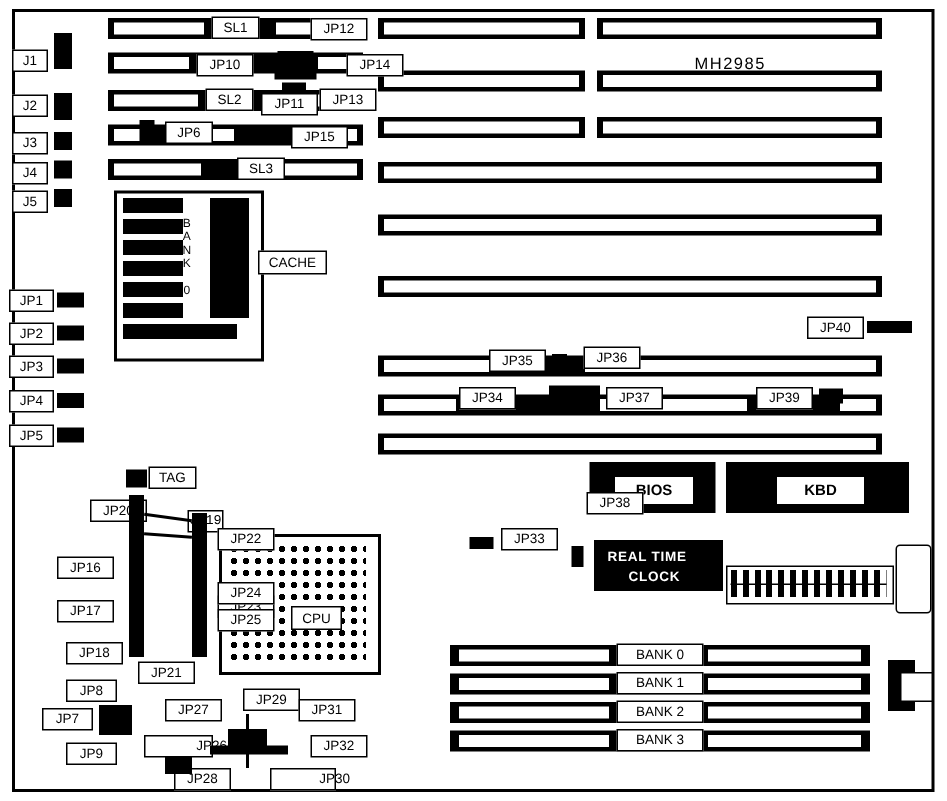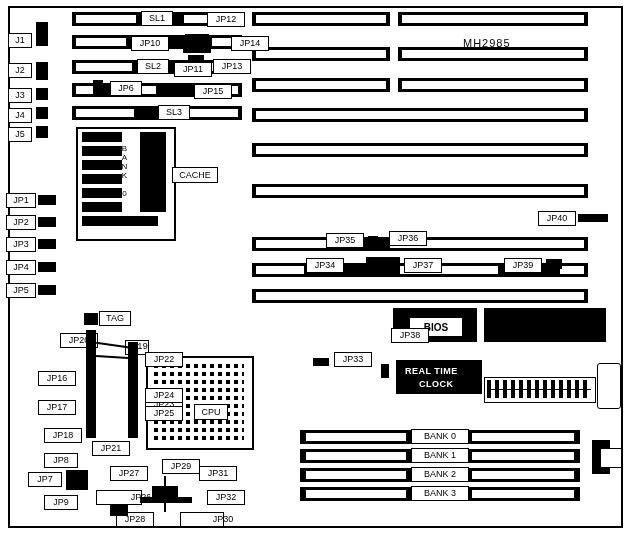--- a/index.html
+++ b/index.html
@@ -157,20 +157,21 @@
   <div class="lbl" style="left:306px;top:258px;width:38px;height:15px;">JP34</div>
   <div class="blk" style="left:366px;top:257px;width:34px;height:12px;"></div>
   <div class="lbl" style="left:404px;top:258px;width:38px;height:15px;">JP37</div>
   <div class="lbl" style="left:504px;top:258px;width:38px;height:15px;">JP39</div>
   <div class="blk" style="left:546px;top:259px;width:16px;height:10px;"></div>
 
   <div class="bigbox" style="left:393px;top:308px;width:84px;height:34px;"></div>
   <div class="bigboxlabel" style="left:408px;top:316px;width:52px;height:18px;">BIOS</div>
 
   <div class="bigbox" style="left:484px;top:308px;width:122px;height:34px;"></div>
+  <div class="bigboxlabel" style="left:516px;top:316px;width:58px;height:18px;">KBD</div>
 
   <div class="blk" style="left:313px;top:358px;width:16px;height:8px;"></div>
   <div class="lbl" style="left:334px;top:352px;width:38px;height:15px;">JP33</div>
   <div class="lbl" style="left:391px;top:328px;width:38px;height:15px;">JP38</div>
   <div class="blk" style="left:381px;top:364px;width:8px;height:14px;"></div>
 
   <div class="bigbox" style="left:396px;top:360px;width:86px;height:34px;"></div>
   <div class="plain" style="left:405px;top:366px;color:#fff;font-weight:bold;font-size:9px;letter-spacing:0.5px;">REAL TIME</div>
   <div class="plain" style="left:419px;top:379px;color:#fff;font-weight:bold;font-size:9px;letter-spacing:0.5px;">CLOCK</div>
 

